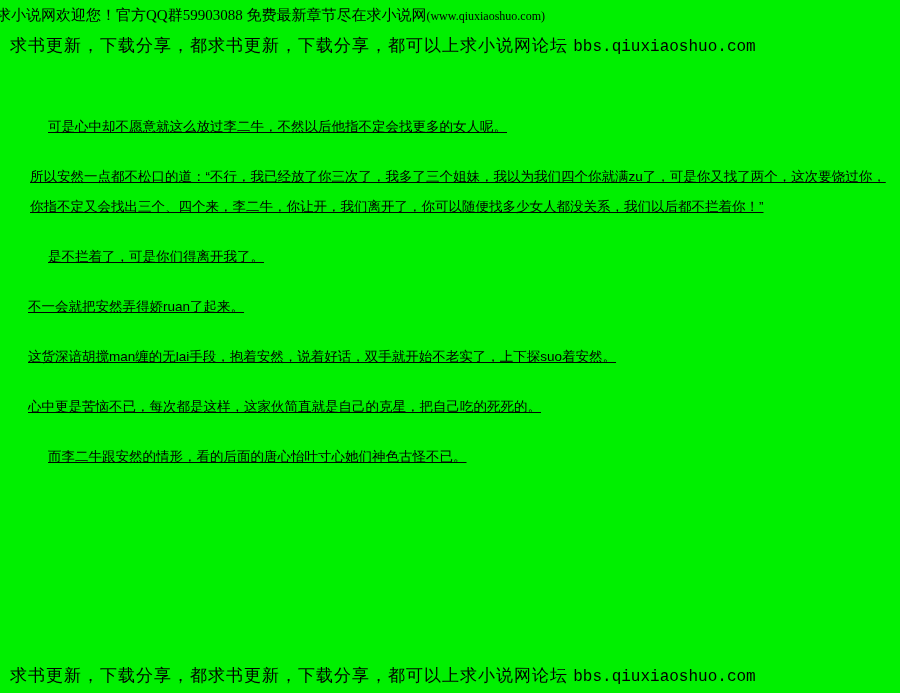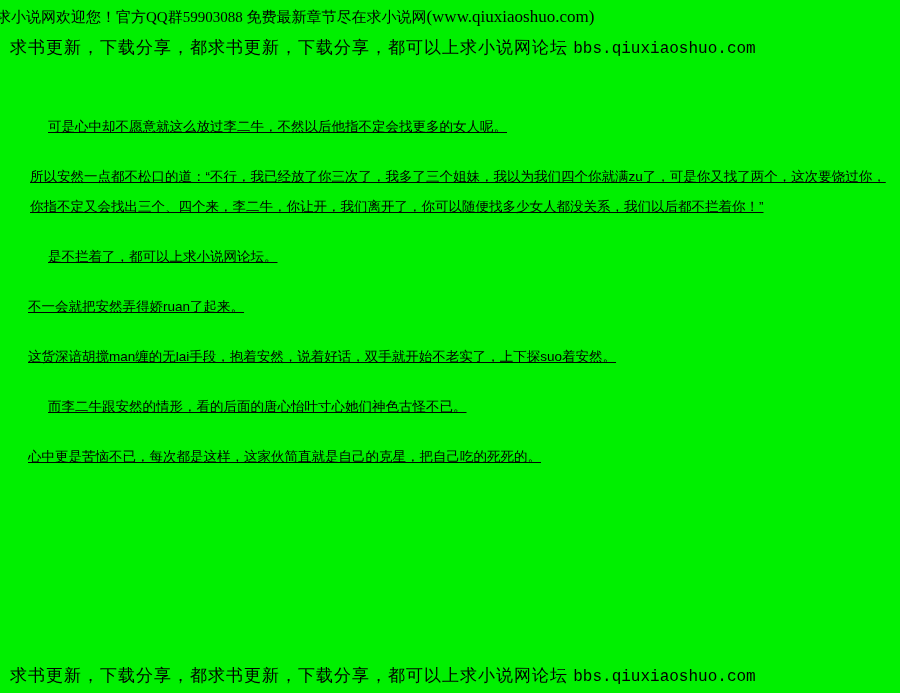--- a/index.html
+++ b/index.html
@@ -24,21 +24,21 @@
   .top-banner {
     font-family: "Liberation Serif", "DejaVu Serif", serif;
     font-size: 15px;
     color: #000;
     padding: 6px 0 0 0;
     margin-left: -4px;
     white-space: nowrap;
     line-height: 1.3;
   }
   .top-banner .url {
-    font-size: 17px;
+    font-size: 12px;
   }
   .promo-bar {
     font-family: "Liberation Serif", "DejaVu Serif", serif;
     font-size: 17px;
     letter-spacing: 1px;
     padding: 8px 0 4px 10px;
     white-space: nowrap;
   }
   .promo-bar .site {
     font-family: "Liberation Mono", "DejaVu Sans Mono", monospace;
@@ -100,25 +100,25 @@
   </div>
 
   <div class="promo-bar">
     <span>求书更新，下载分享，都求书更新，下载分享，都可以上求小说网论坛</span>
     <span class="site">bbs.qiuxiaoshuo.com</span>
   </div>
 
   <div class="content">
     <p class="para indent">可是心中却不愿意就这么放过李二牛，不然以后他指不定会找更多的女人呢。</p>
     <p class="para para-wrap">所以安然一点都不松口的道：“不行，我已经放了你三次了，我多了三个姐妹，我以为我们四个你就满zu了，可是你又找了两个，这次要饶过你，你指不定又会找出三个、四个来，李二牛，你让开，我们离开了，你可以随便找多少女人都没关系，我们以后都不拦着你！”</p>
-    <p class="para indent">是不拦着了，都可以上求小说网论坛。</p>
+    <p class="para indent">是不拦着了，可是你们得离开我了。</p>
     <p class="para hang">不一会就把安然弄得娇ruan了起来。</p>
     <p class="para hang">这货深谙胡搅man缠的无lai手段，抱着安然，说着好话，双手就开始不老实了，上下探suo着安然。</p>
+    <p class="para hang">心中更是苦恼不已，每次都是这样，这家伙简直就是自己的克星，把自己吃的死死的。</p>
     <p class="para indent">而李二牛跟安然的情形，看的后面的唐心怡叶寸心她们神色古怪不已。</p>
-    <p class="para hang">心中更是苦恼不已，每次都是这样，这家伙简直就是自己的克星，把自己吃的死死的。</p>
   </div>
 
   <div class="bottom-bar">
     <span>求书更新，下载分享，都求书更新，下载分享，都可以上求小说网论坛</span>
     <span class="site">bbs.qiuxiaoshuo.com</span>
   </div>
 
 </div>
 
 </body></html>

